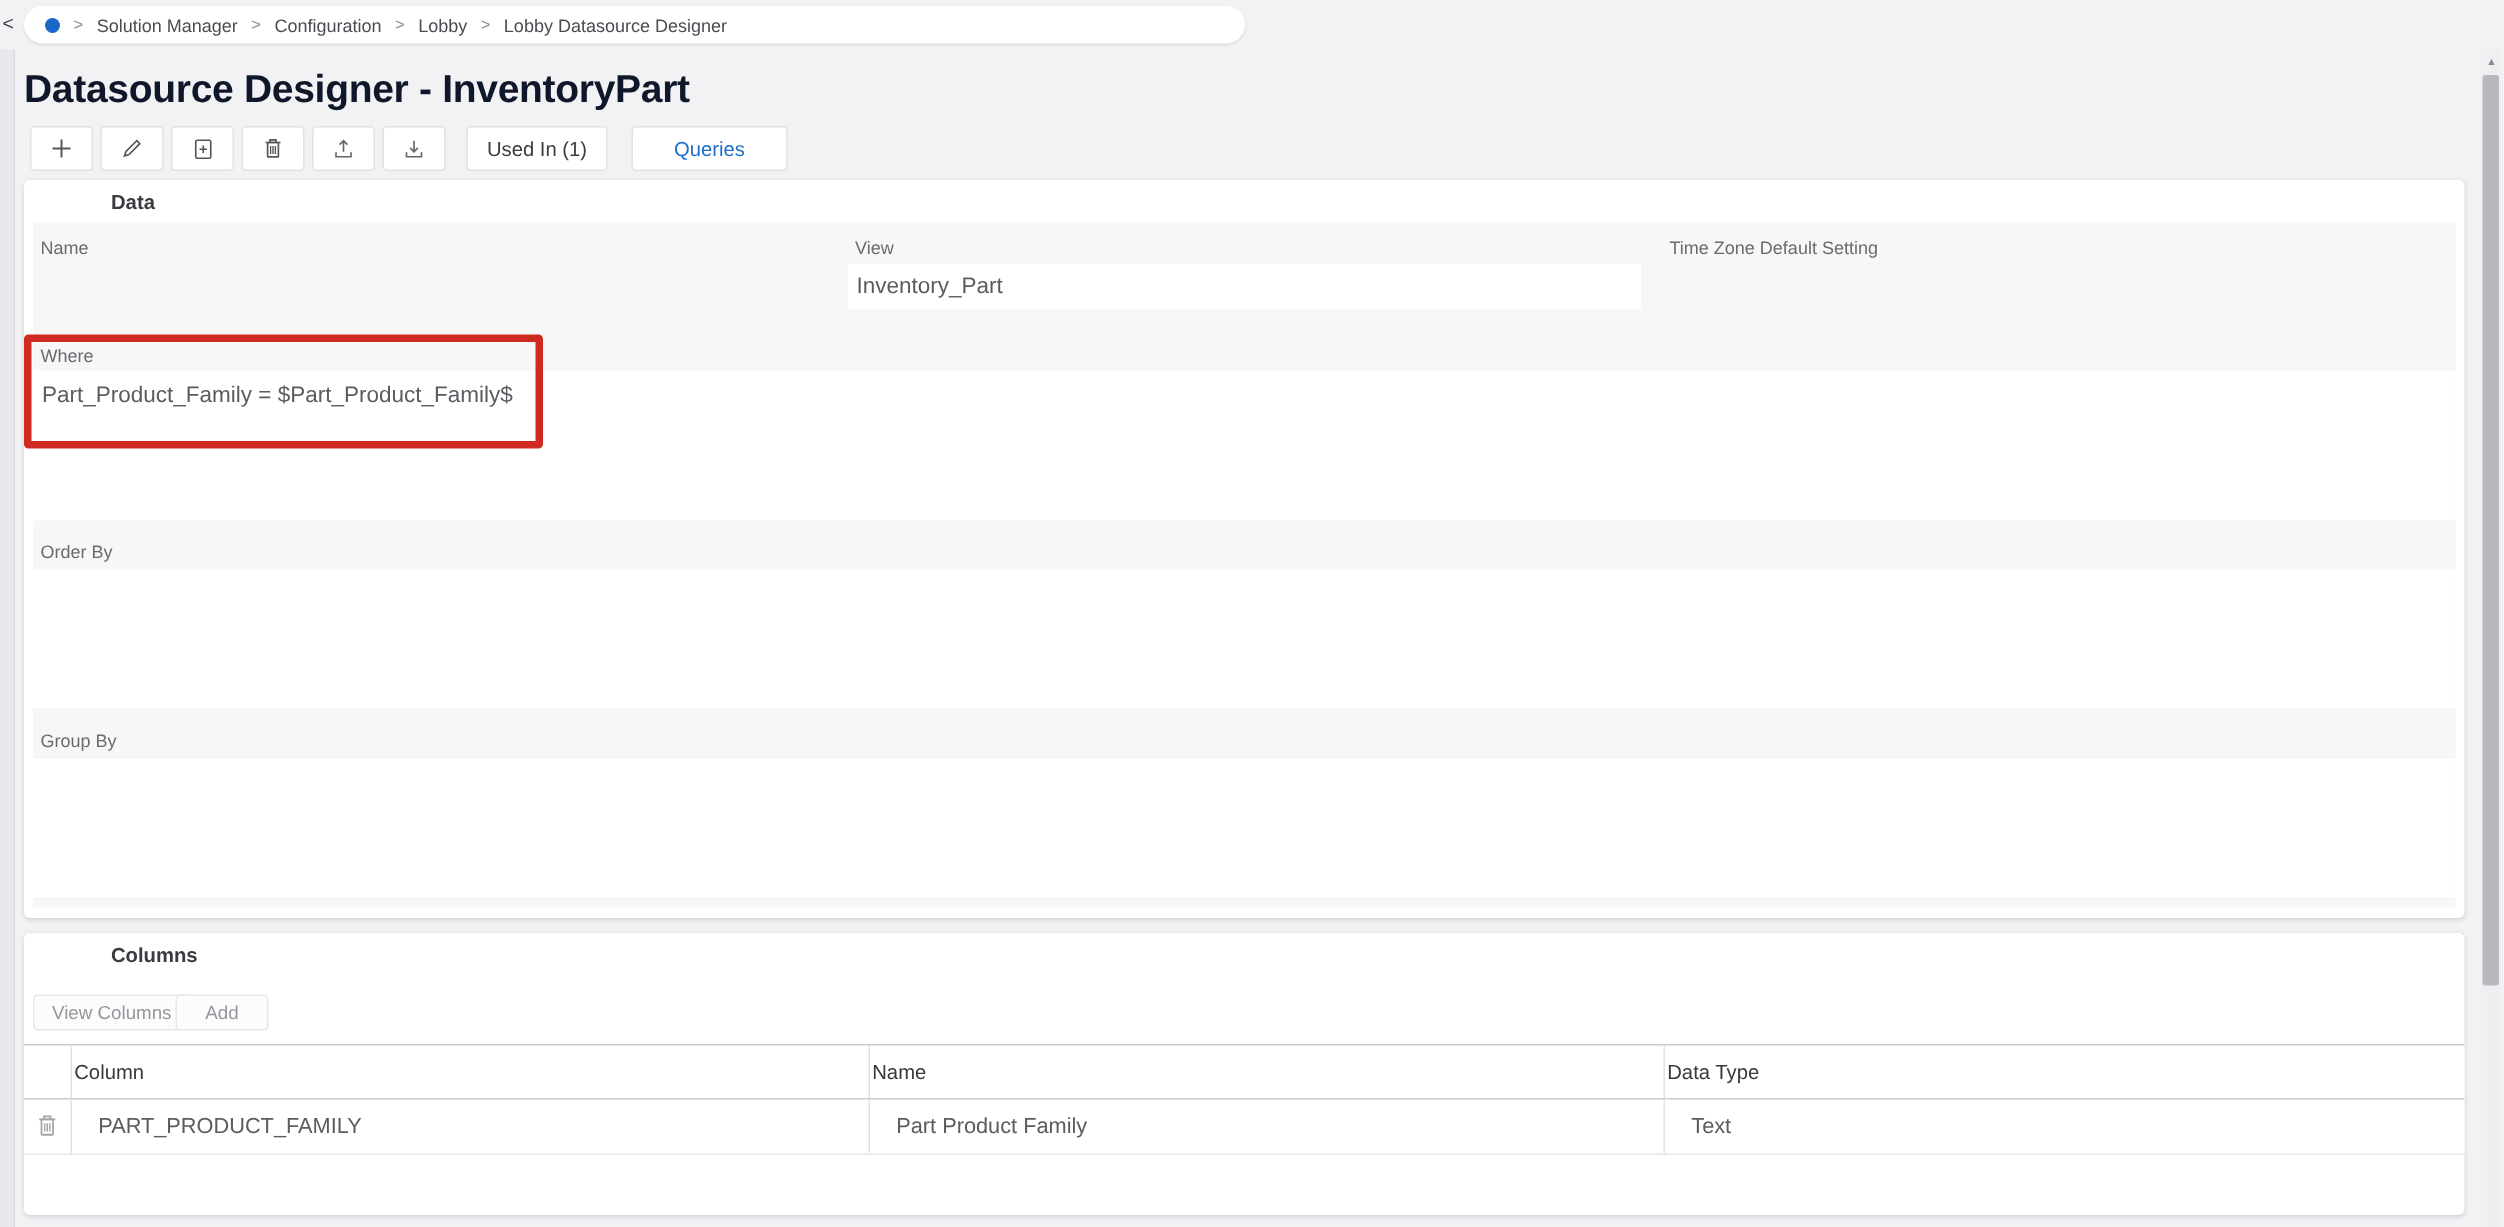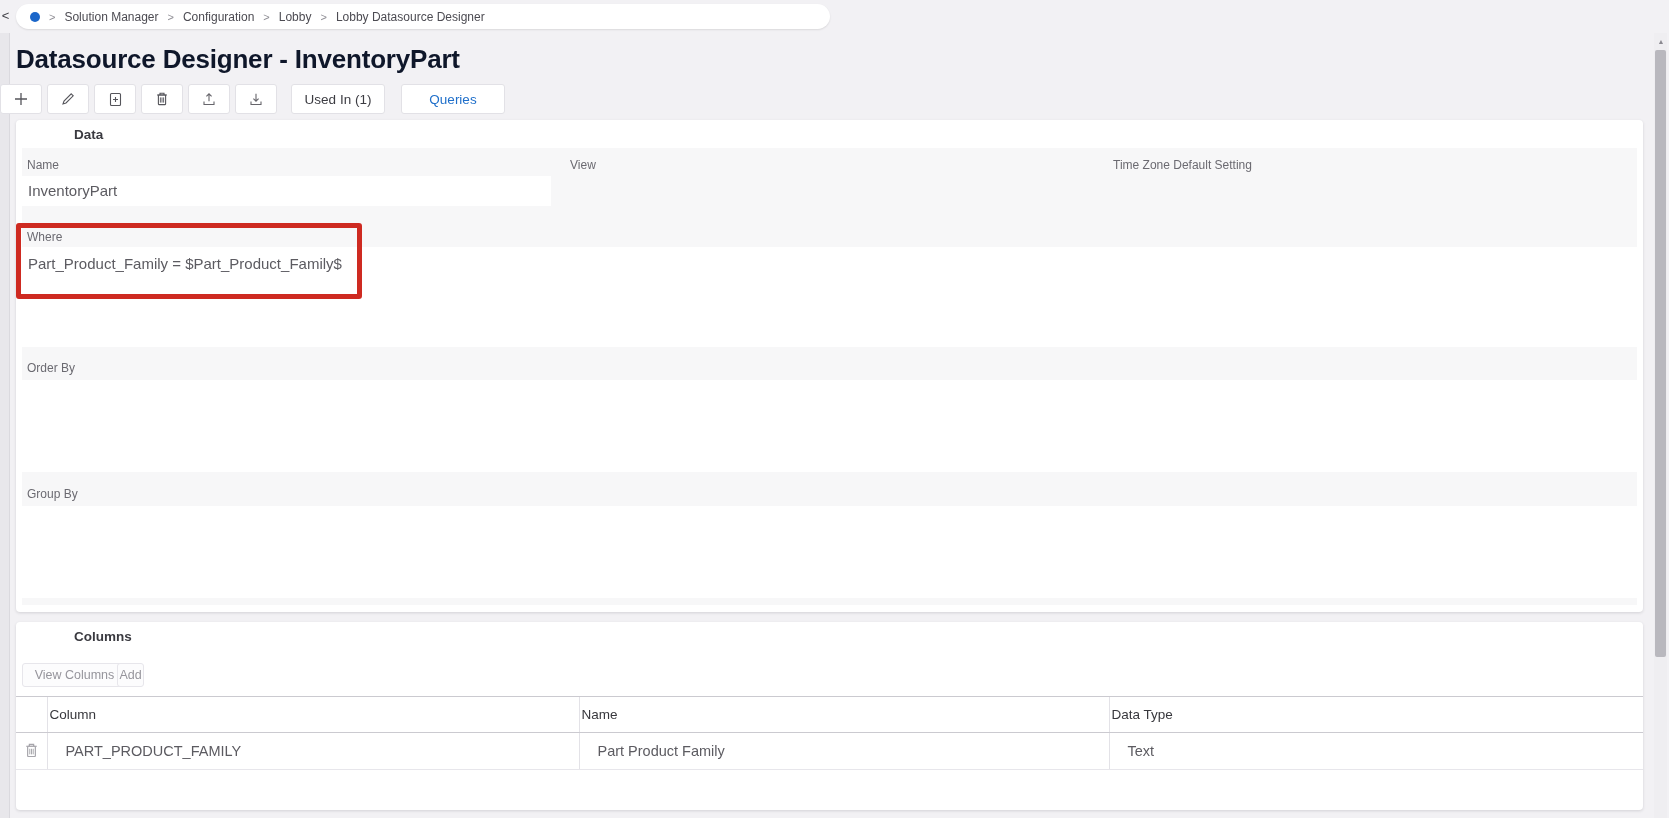--- a/index.html
+++ b/index.html
@@ -15,21 +15,21 @@
                      background:#ffffff; border-radius:13px; display:flex; align-items:center;
                      padding:0 12px; gap:9px; box-shadow:0 1px 2px rgba(0,0,0,0.10);
                      font-size:12px; white-space:nowrap; }
   .bc-dot { width:10px; height:10px; border-radius:50%; background:#1b66c9; flex:0 0 auto; margin-left:2px; }
   .bc-sep { color:#8f8e95; font-size:11px; }
   .bc-item { color:#4c4b52; text-decoration:none; }
 
   .page-title { position:absolute; left:16px; top:44px; font-size:26px; font-weight:700;
                 color:#0f172a; letter-spacing:-0.2px; }
 
-  .toolbar { position:absolute; left:0; top:84px; height:30px; display:flex; gap:5px; align-items:flex-end; }
+  .toolbar { position:absolute; left:20px; top:84px; height:30px; display:flex; gap:5px; align-items:flex-end; }
   .tb-btn { width:42px; height:30px; background:#fff; border:1px solid #e2e1e6; border-radius:3px;
             display:flex; align-items:center; justify-content:center; padding:0; }
   .tb-text { width:94px; height:30px; background:#fff; border:1px solid #e2e1e6; border-radius:3px;
              font-size:13.5px; color:#3c3c42; margin-left:9px; }
   .tb-text.queries { width:104px; color:#1f6fca; margin-left:11px; }
 
   .card { position:absolute; left:16px; width:1627px; background:#fff; border-radius:4px;
           box-shadow:0 1px 3px rgba(50,50,60,0.16); }
   .data-card { top:120px; height:492px; }
   .columns-card { top:622px; height:188px; }
@@ -47,21 +47,21 @@
   .where-label { top:82px; }   .where-area { top:99px;  height:100px; }
   .order-label { top:213px; }  .order-area { top:232px; height:92px; }
   .group-label { top:339px; }  .group-area { top:358px; height:92px; }
 
   .red-box { position:absolute; left:16px; top:223px; width:346px; height:76px;
              border:5px solid #ce2a21; border-radius:3px; z-index:5; }
 
   .ghost-btn { position:absolute; top:41px; height:24px; background:#fcfcfd;
                border:1px solid #e7e6eb; border-radius:3px; font-size:12.5px; color:#96959c; }
   .view-columns { left:6px; width:105px; }
-  .add-col { left:101px; width:27px; }
+  .add-col { left:101px; width:62px; }
 
   .cols-table { position:absolute; left:0; top:74px; width:1627px;
                 border-collapse:collapse; table-layout:fixed; }
   .cols-table th { height:36px; background:#fff; border-top:1px solid #cbcad0;
                    border-bottom:1px solid #cbcad0; font-size:13.5px; font-weight:400;
                    color:#38383d; text-align:left; padding-left:2px; }
   .cols-table td { height:37px; background:#fff; border-bottom:1px solid #e7e6eb;
                    font-size:14.5px; color:#5c5b61; padding-left:18px; overflow:hidden; }
   .cols-table th:nth-child(n+2), .cols-table td:nth-child(n+2) { border-left:1px solid #e3e2e7; }
   .t-trash { text-align:center !important; padding:0 !important; }
@@ -132,24 +132,24 @@
   <button class="tb-text">Used In (1)</button>
   <button class="tb-text queries">Queries</button>
 </div>
 
 <section class="card data-card">
   <div class="card-title">Data</div>
   <div class="panel">
     <div class="fields">
       <div>
         <div class="f-label">Name</div>
-        <div class="f-value">InventoryPart</div>
       </div>
       <div>
         <div class="f-label">View</div>
+        <div class="f-value">Inventory_Part</div>
       </div>
       <div>
         <div class="f-label">Time Zone Default Setting</div>
       </div>
     </div>
     <div class="sub-label where-label">Where</div>
     <div class="area where-area">Part_Product_Family = $Part_Product_Family$</div>
     <div class="sub-label order-label">Order By</div>
     <div class="area order-area"></div>
     <div class="sub-label group-label">Group By</div>

